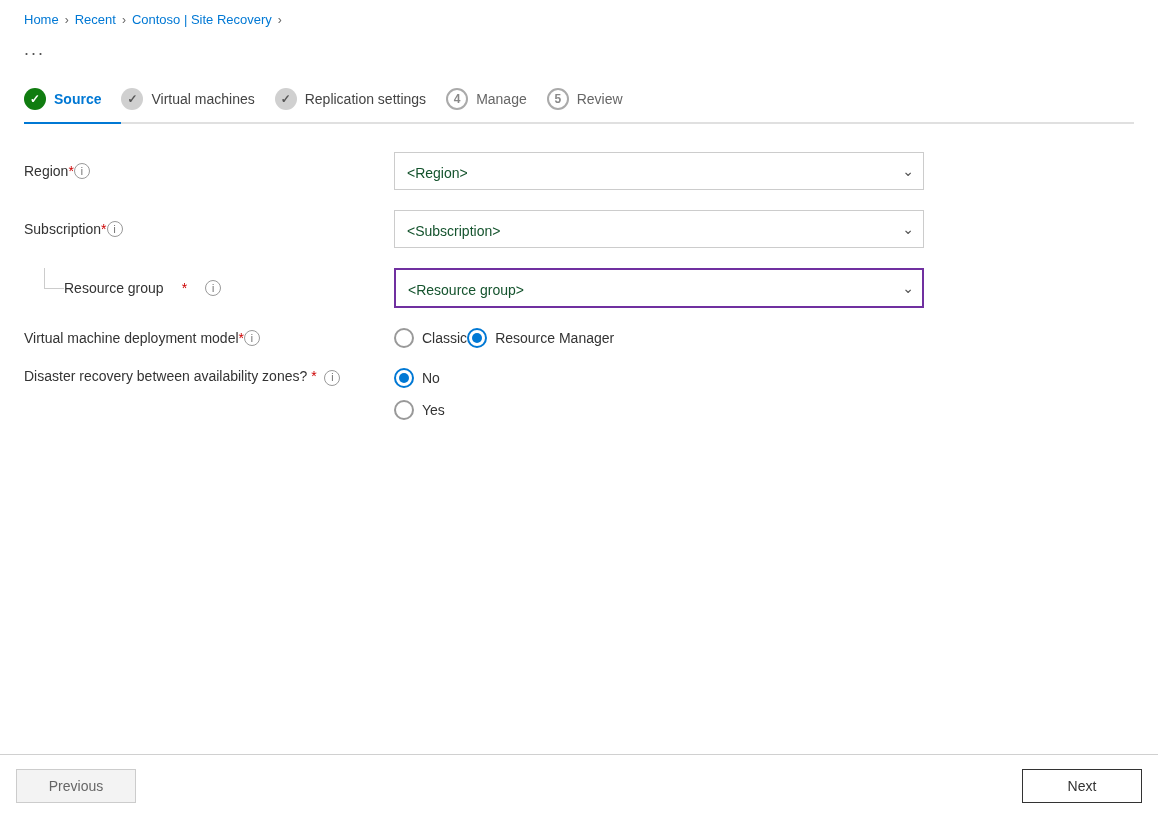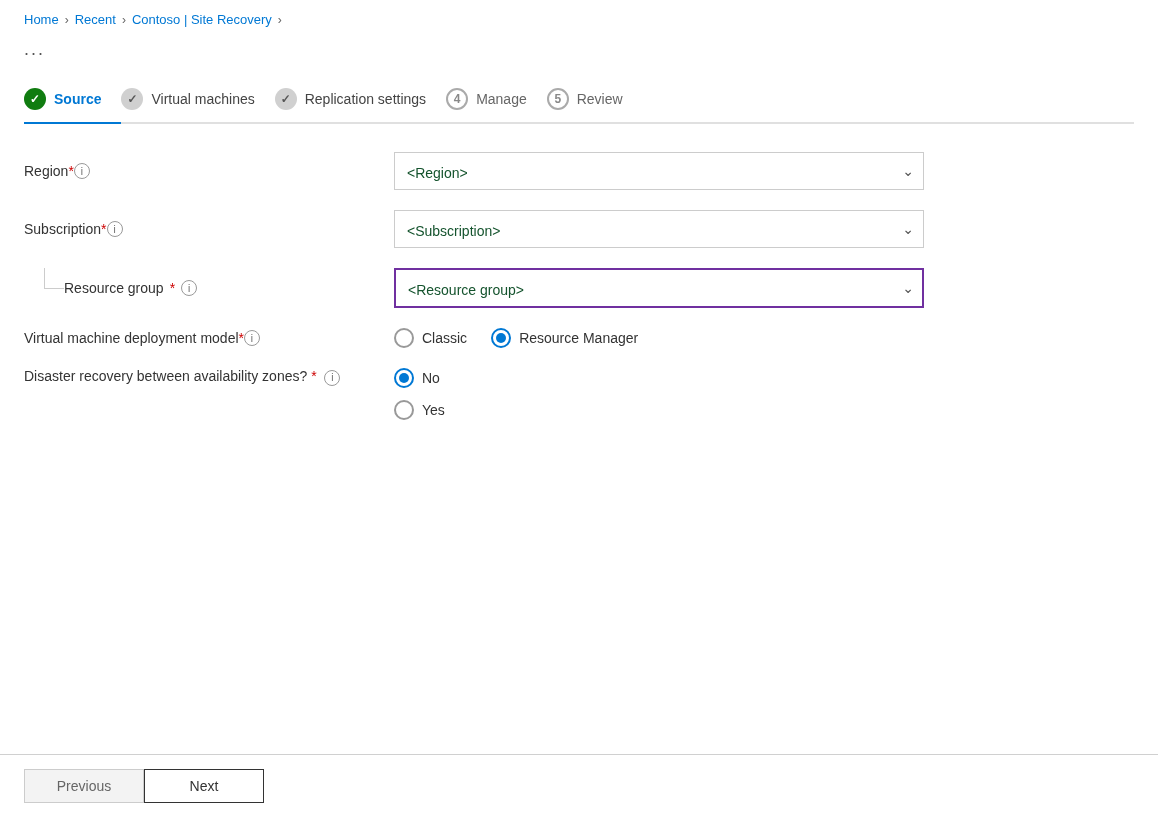--- a/index.html
+++ b/index.html
@@ -206,30 +206,29 @@
       top: 50%;
       width: 20px;
       height: 1px;
       background: #ccc;
     }
     .form-label-indented {
       width: 330px;
       flex-shrink: 0;
       display: flex;
       align-items: center;
-      gap: 6px;
+      gap: 18px;
       font-size: 14px;
       color: #333;
     }
 
     
     .radio-group {
       display: flex;
       align-items: center;
-      gap: 24px;
     }
     .radio-option {
       display: flex;
       align-items: center;
       gap: 8px;
       cursor: pointer;
       font-size: 14px;
     }
     .radio-circle {
       width: 20px;
@@ -274,25 +273,26 @@
     }
     .form-row-multiline {
       display: flex;
       align-items: flex-start;
       margin-bottom: 20px;
     }
 
     
     .footer {
       border-top: 1px solid #d0d0d0;
-      padding: 14px 24px;
+      padding: 14px 16px;
       display: flex;
       align-items: center;
       gap: 0;
       background: #fff;
+      justify-content: space-between;
     }
     .btn-previous {
       padding: 8px 24px;
       border: 1px solid #ccc;
       background: #f3f3f3;
       color: #666;
       font-size: 14px;
       cursor: not-allowed;
       min-width: 120px;
     }

